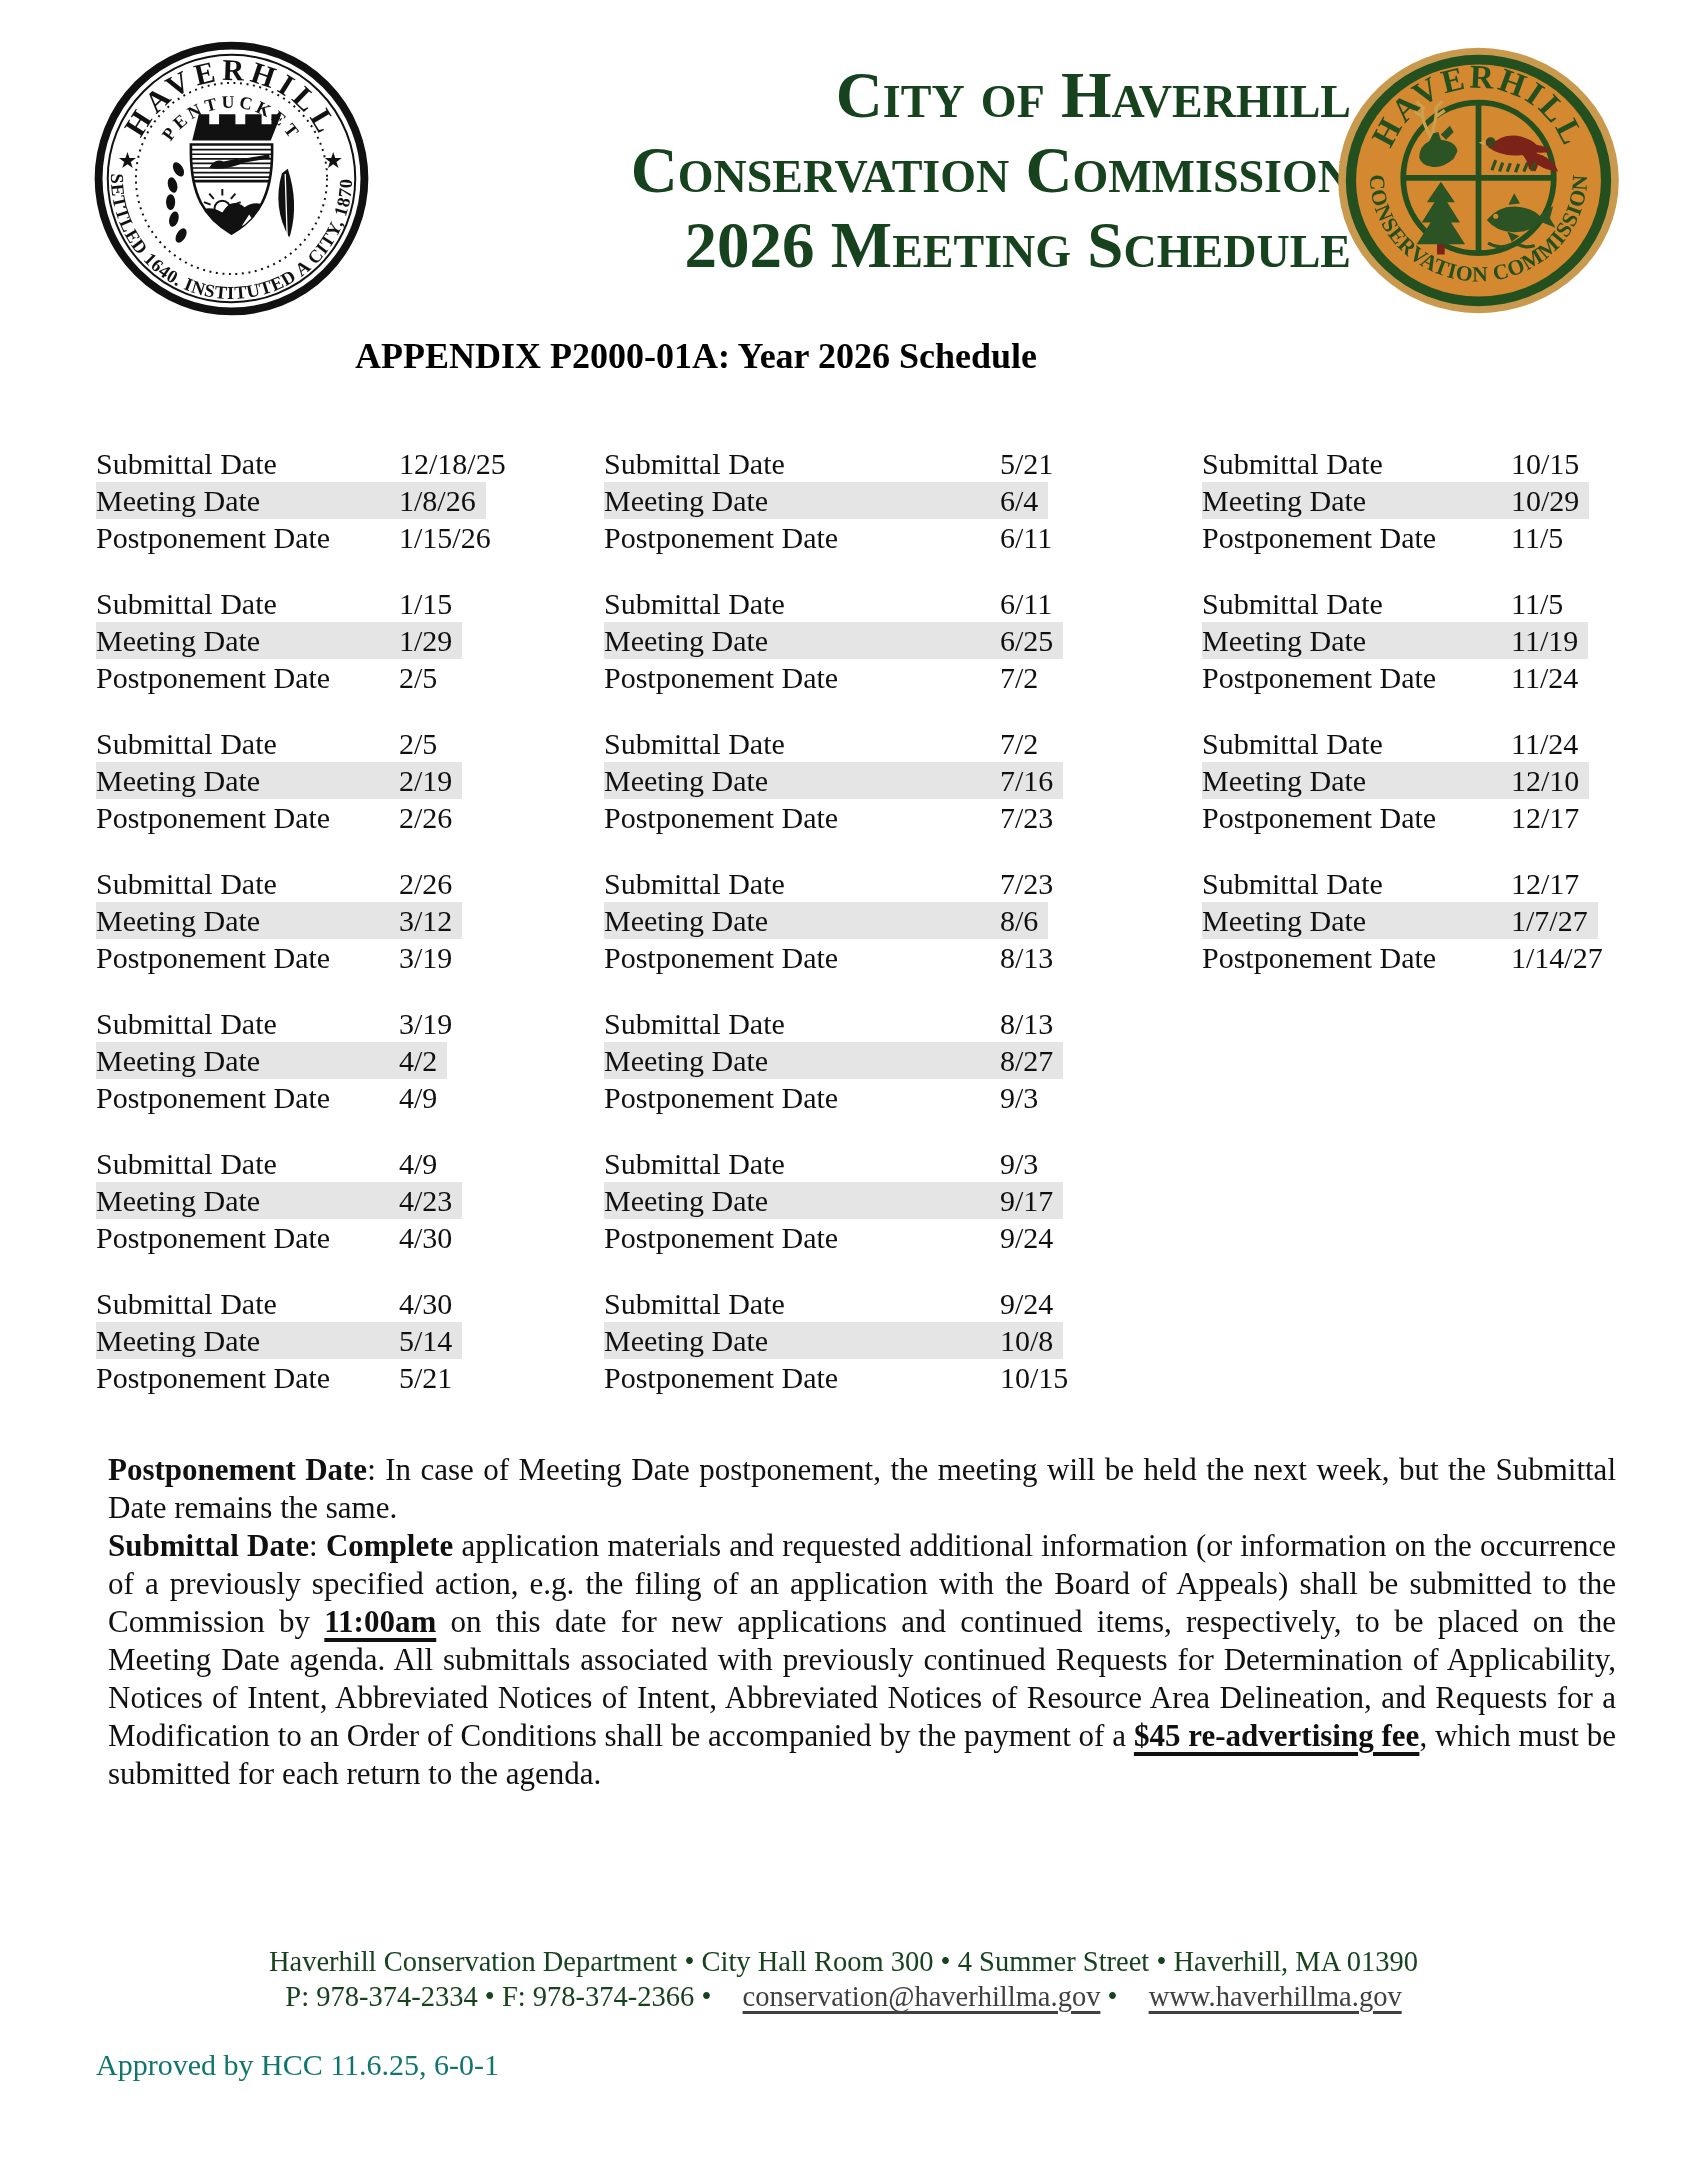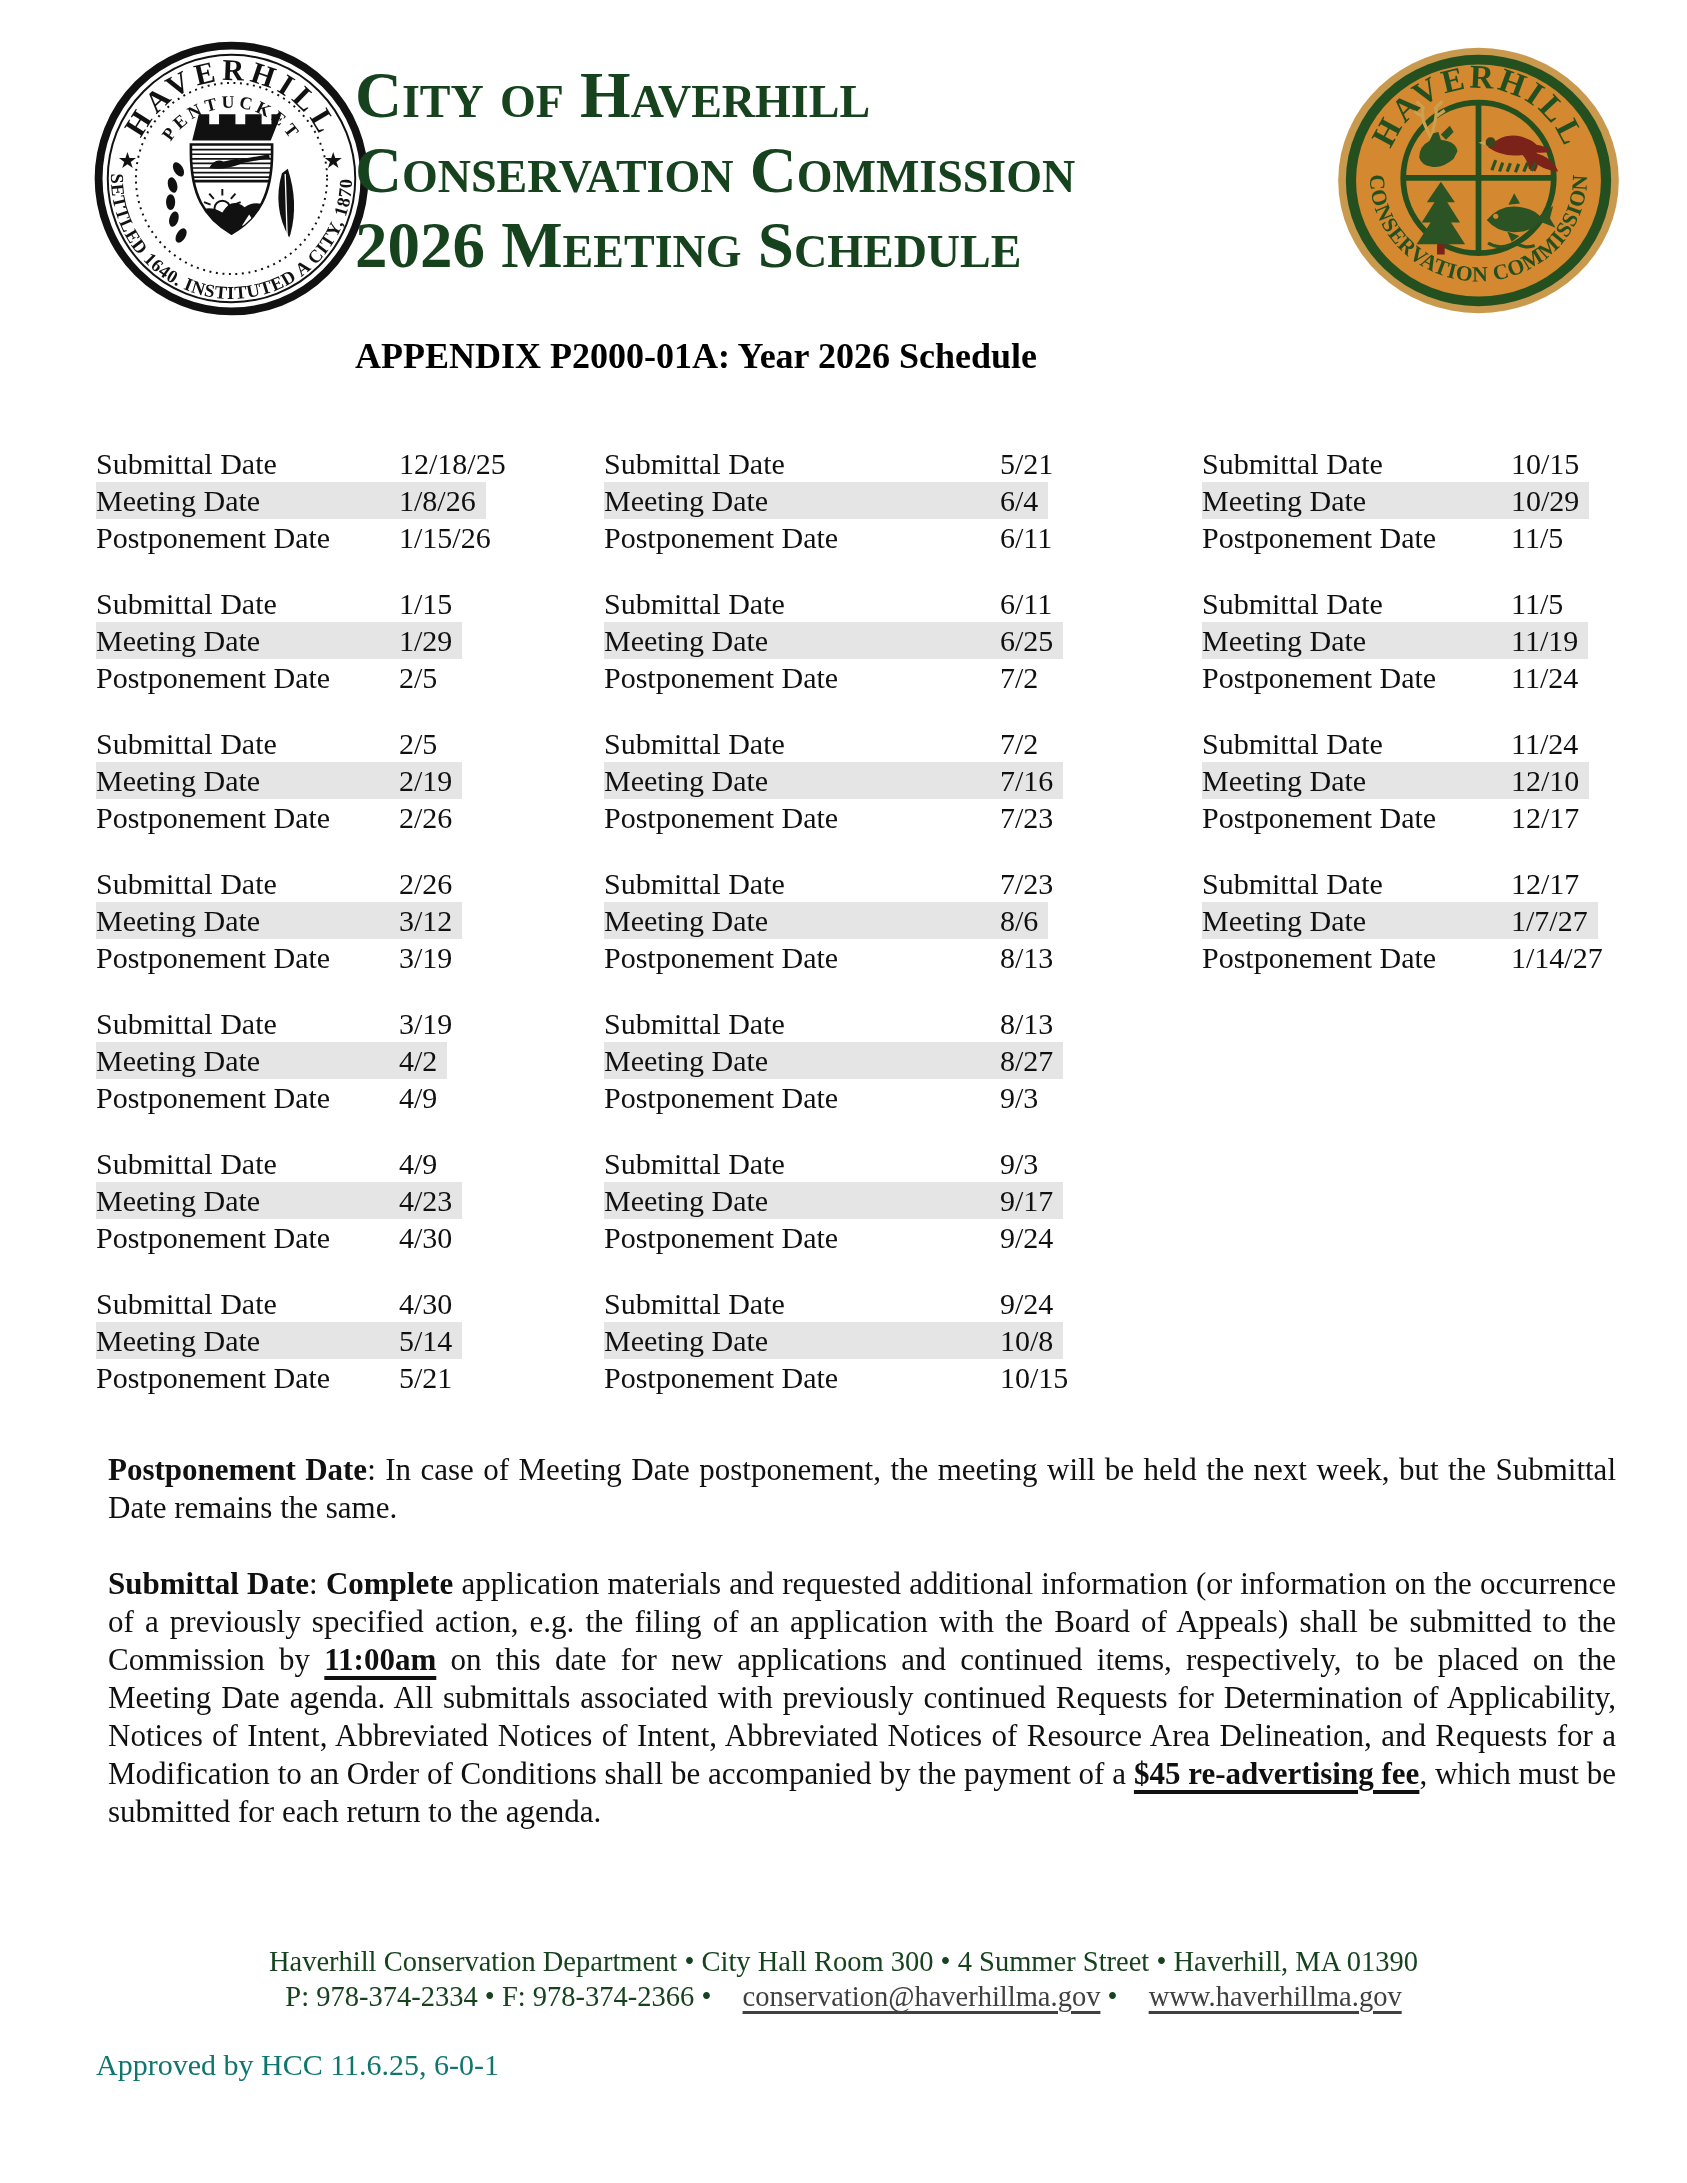--- a/index.html
+++ b/index.html
@@ -2,41 +2,41 @@
 <html style="font-size:10px"><head>
 <meta charset="utf-8">
 <style>
   html,body{margin:0;padding:0;background:#ffffff;}
   .page{position:relative;width:1687px;height:2183px;background:#fff;overflow:hidden;
         font-family:"Liberation Serif", serif;color:#101010;}
 
   
   .logo-seal{position:absolute;left:94px;top:41px;width:275px;height:275px;}
   .logo-patch{position:absolute;left:1335px;top:44px;width:287px;height:273px;}
-  .title{position:absolute;left:355px;top:58px;width:996px;text-align:left;
+  .title{position:absolute;left:355px;top:58px;width:996px;text-align:right;
          color:#16431e;font-weight:700;font-variant:small-caps;
          font-size:65px;line-height:75px;}
   .appendix{position:absolute;left:355px;top:335px;width:996px;
             font-weight:700;font-size:36px;color:#000;}
 
   
   .schedule{position:absolute;left:0;top:445px;width:1687px;font-size:30px;line-height:37px;}
   .s-col{position:absolute;top:0;}
   .s-col.c1{left:96px}.s-col.c2{left:604px}.s-col.c3{left:1202px}
   .s-block{margin-bottom:29px;}
   .s-row{display:flex;width:max-content;padding-right:10px;}
   .s-row .lbl{display:inline-block;}
   .c1 .lbl{width:303px}.c2 .lbl{width:396px}.c3 .lbl{width:309px}
   .s-row.hl{background:#e5e5e5;}
 
   
   .notes{position:absolute;left:108px;top:1451px;width:1508px;
          font-size:31px;line-height:38px;text-align:justify;}
   .note{margin:0;}
-  .note + .note{margin-top:38px;}
+  .note + .note{}
   .b{font-weight:700;}
   .u{text-decoration:underline;text-decoration-thickness:3.8px;text-underline-offset:5.7px;}
 
   
   .footer{position:absolute;left:0;top:1944px;width:1687px;text-align:center;
           color:#16431e;font-size:28.5px;line-height:35px;}
   .footer .lnk{color:#404040;text-decoration:underline;text-decoration-thickness:2.5px;
                text-underline-offset:5px;cursor:pointer;margin-left:24px;}
   .approval{position:absolute;left:96px;top:2048px;font-size:30px;color:#0f766e;}
 

